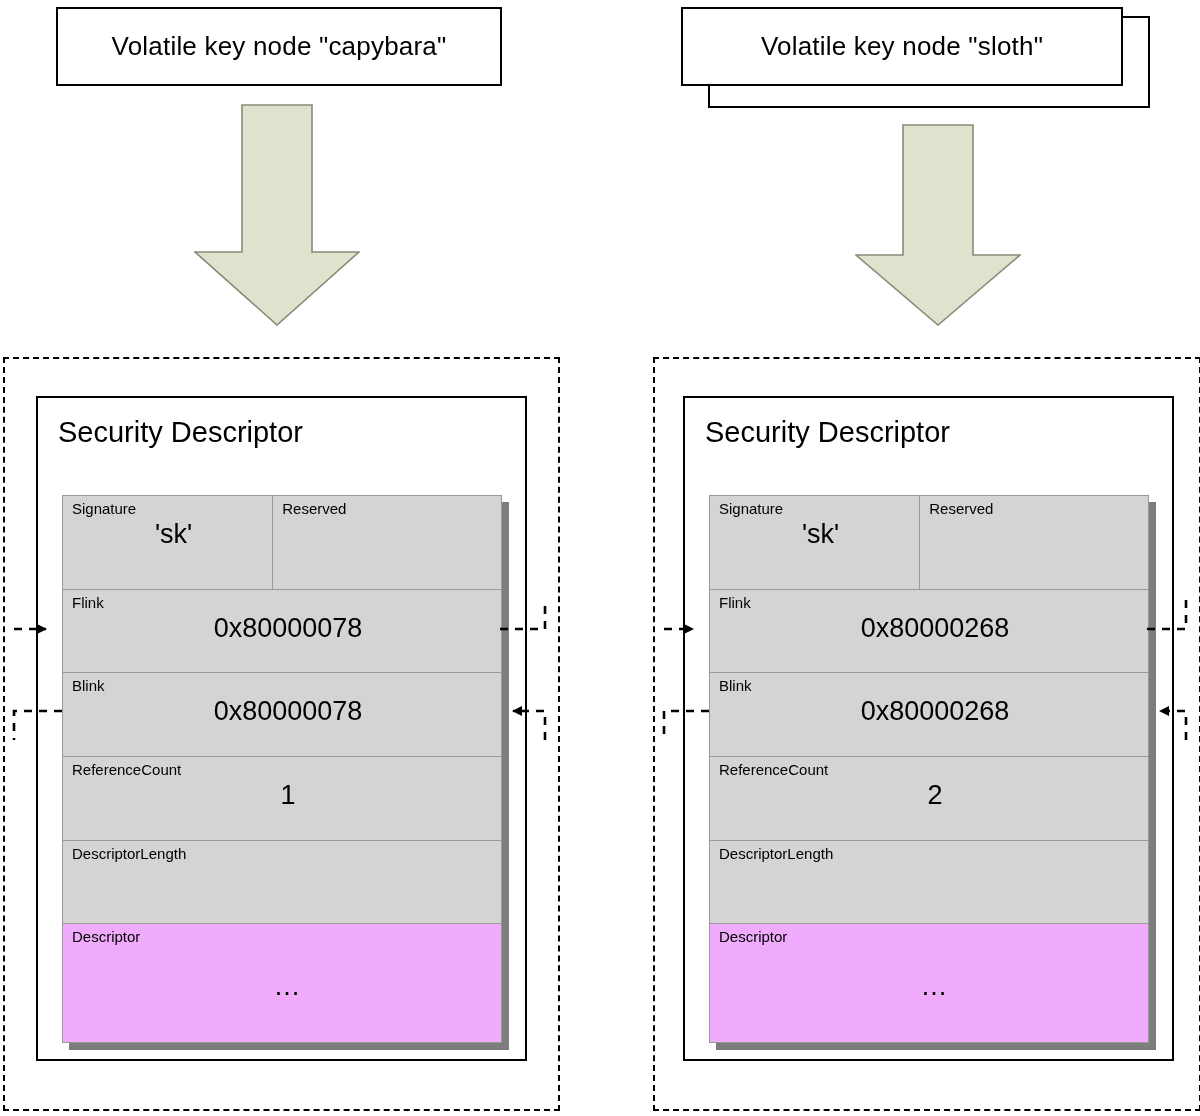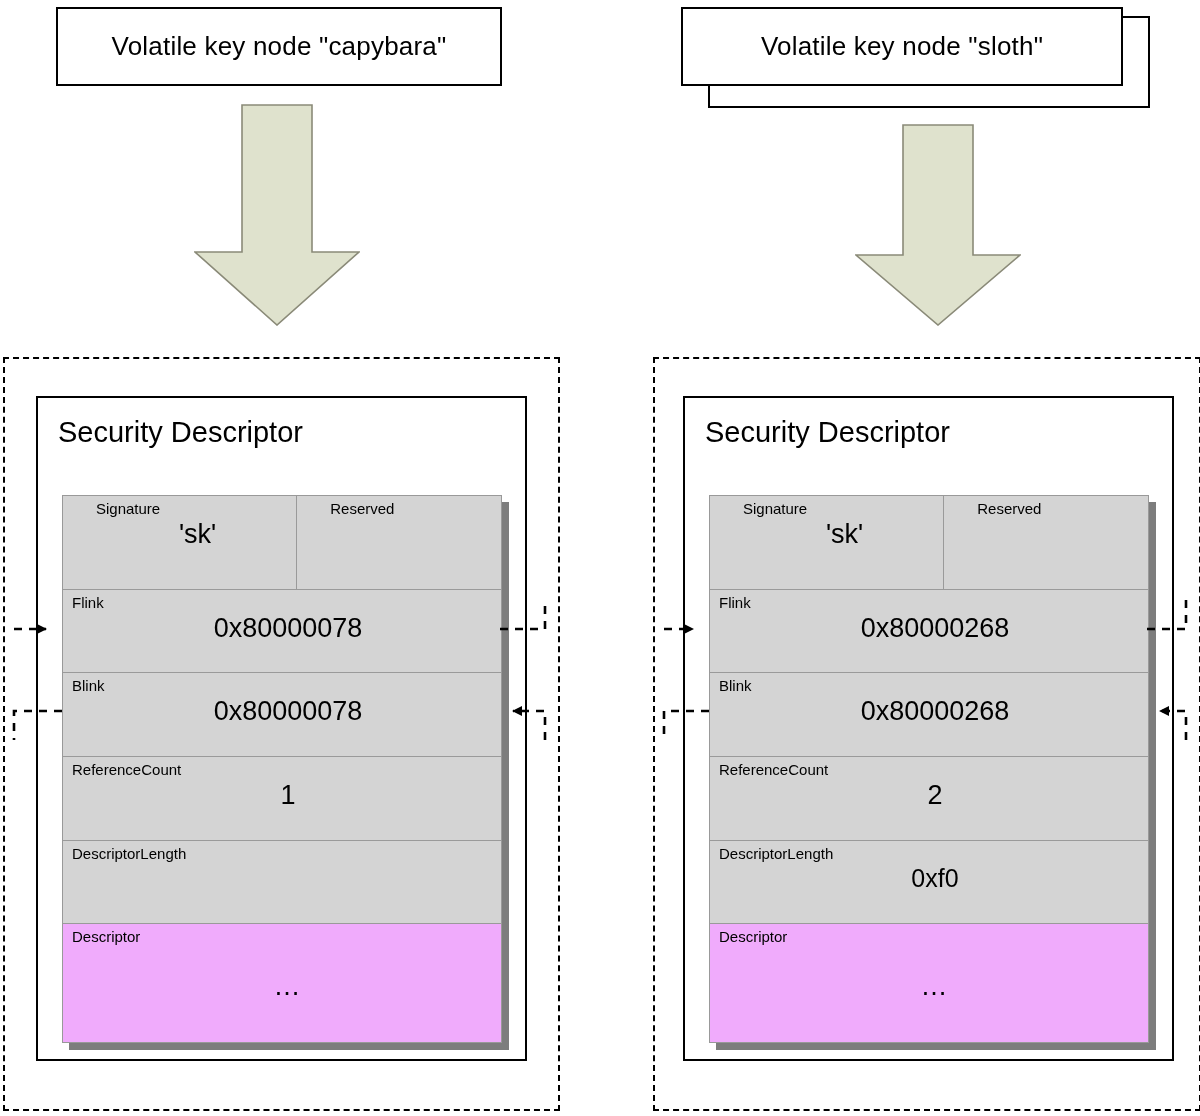--- a/index.html
+++ b/index.html
@@ -47,21 +47,21 @@
     position:absolute;inset:0;background:#d4d4d4;border:1px solid #999;
     display:flex;flex-direction:column;box-sizing:border-box;
   }
   .srow{
     position:relative;box-sizing:border-box;border-bottom:1px solid #9a9a9a;
     background:#d4d4d4;
   }
   .srow:last-child{border-bottom:none;}
   .srow.light{background:#f0abfc;}
   .srow.split{display:flex;}
-  .scell{position:relative;flex:0 0 auto;box-sizing:border-box;height:100%;margin-left:24px;}
+  .scell{position:relative;flex:0 0 auto;box-sizing:border-box;height:100%;}
   .scell.divider{border-right:1px solid #9a9a9a;}
   .flabel{
     position:absolute;left:9px;top:5px;font-size:15px;line-height:1.1;
     white-space:nowrap;
   }
   .fvalue{
     position:absolute;left:12px;right:0;top:24px;text-align:center;
     font-size:27px;line-height:1.05;white-space:nowrap;
   }
   .fvalue.small{font-size:25px;}
@@ -177,21 +177,20 @@
         <div class="fvalue">0x80000268</div>
       </div>
 
       <div class="srow" style="height:84px;">
         <div class="flabel">ReferenceCount</div>
         <div class="fvalue">2</div>
       </div>
 
       <div class="srow" style="height:84px;">
         <div class="flabel">DescriptorLength</div>
-        <div class="fvalue small">0xf0</div>
       </div>
 
       <div class="srow light" style="height:118px;">
         <div class="flabel">Descriptor</div>
         <div class="fvalue dots">…</div>
       </div>
 
     </div>
   </div>
 

